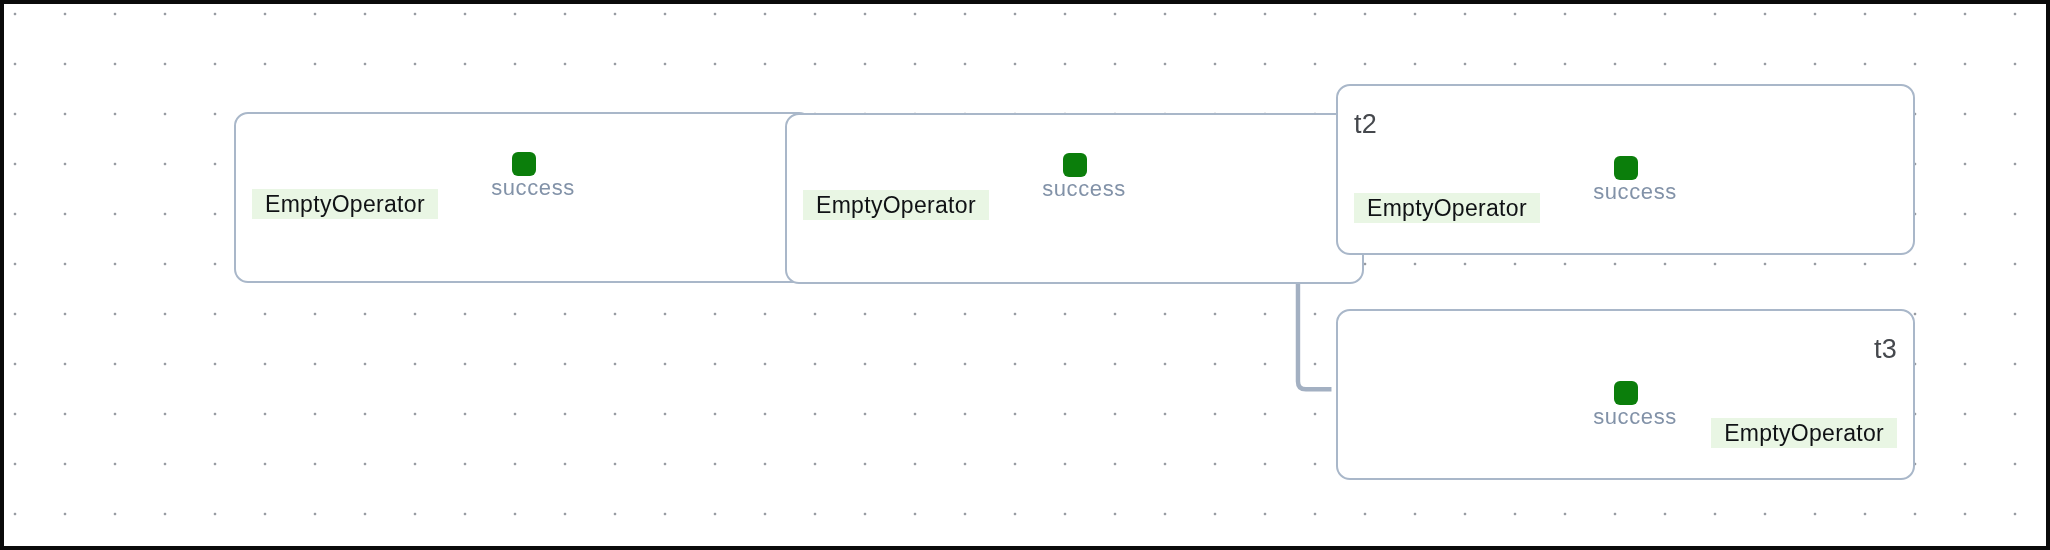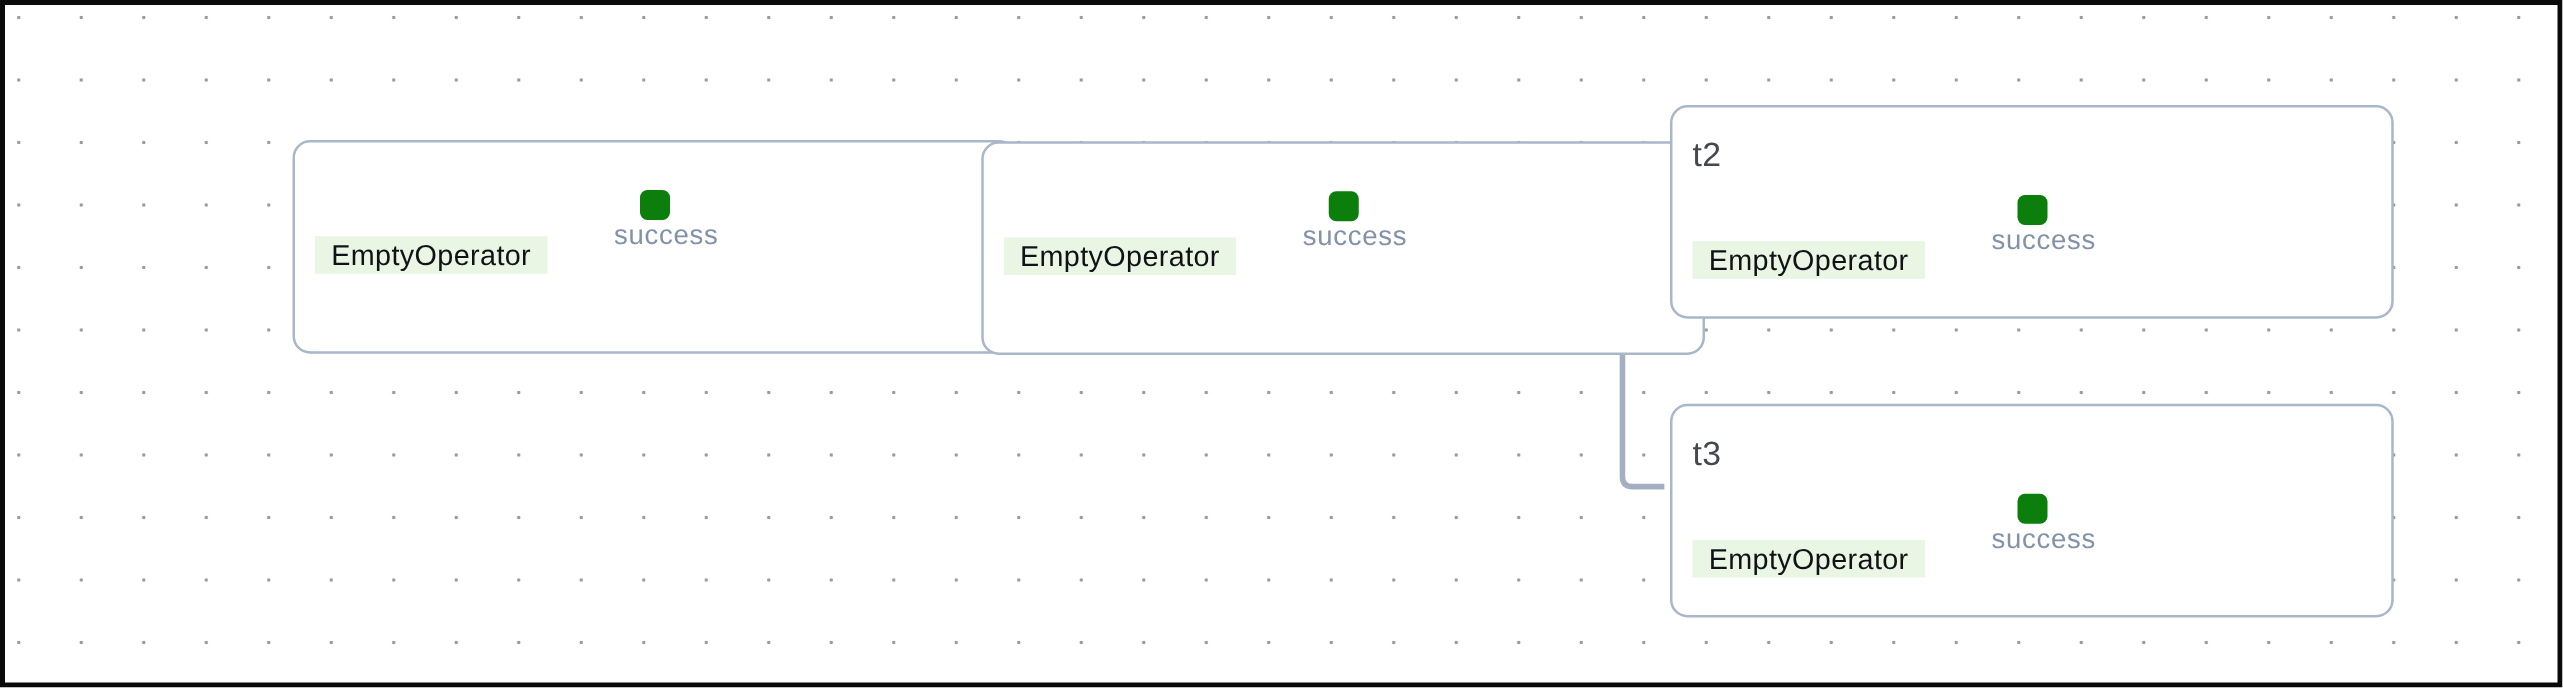--- a/index.html
+++ b/index.html
@@ -35,21 +35,21 @@
     width: 579px;
     height: 171px;
     background: #ffffff;
     border: 2px solid var(--node_border, #a9b7c9);
     border-radius: 14px;
     padding: 22px 16px 0 16px;
   }
   .node-t0 { left: 230px;  top: 108px; }
   .node-t1 { left: 781px;  top: 109px; }
   .node-t2 { left: 1332px; top: 80px;  }
-  .node-t3 { left: 1332px; top: 319px; }
+  .node-t3 { left: 1332px; top: 305px; text-align: right; }
 
   .node-title {
     font-size: 27px;
     line-height: 32px;
     font-weight: 500;
     color: var(--title, #45484d);
     letter-spacing: 0.2px;
   }
 
   .status-row {

